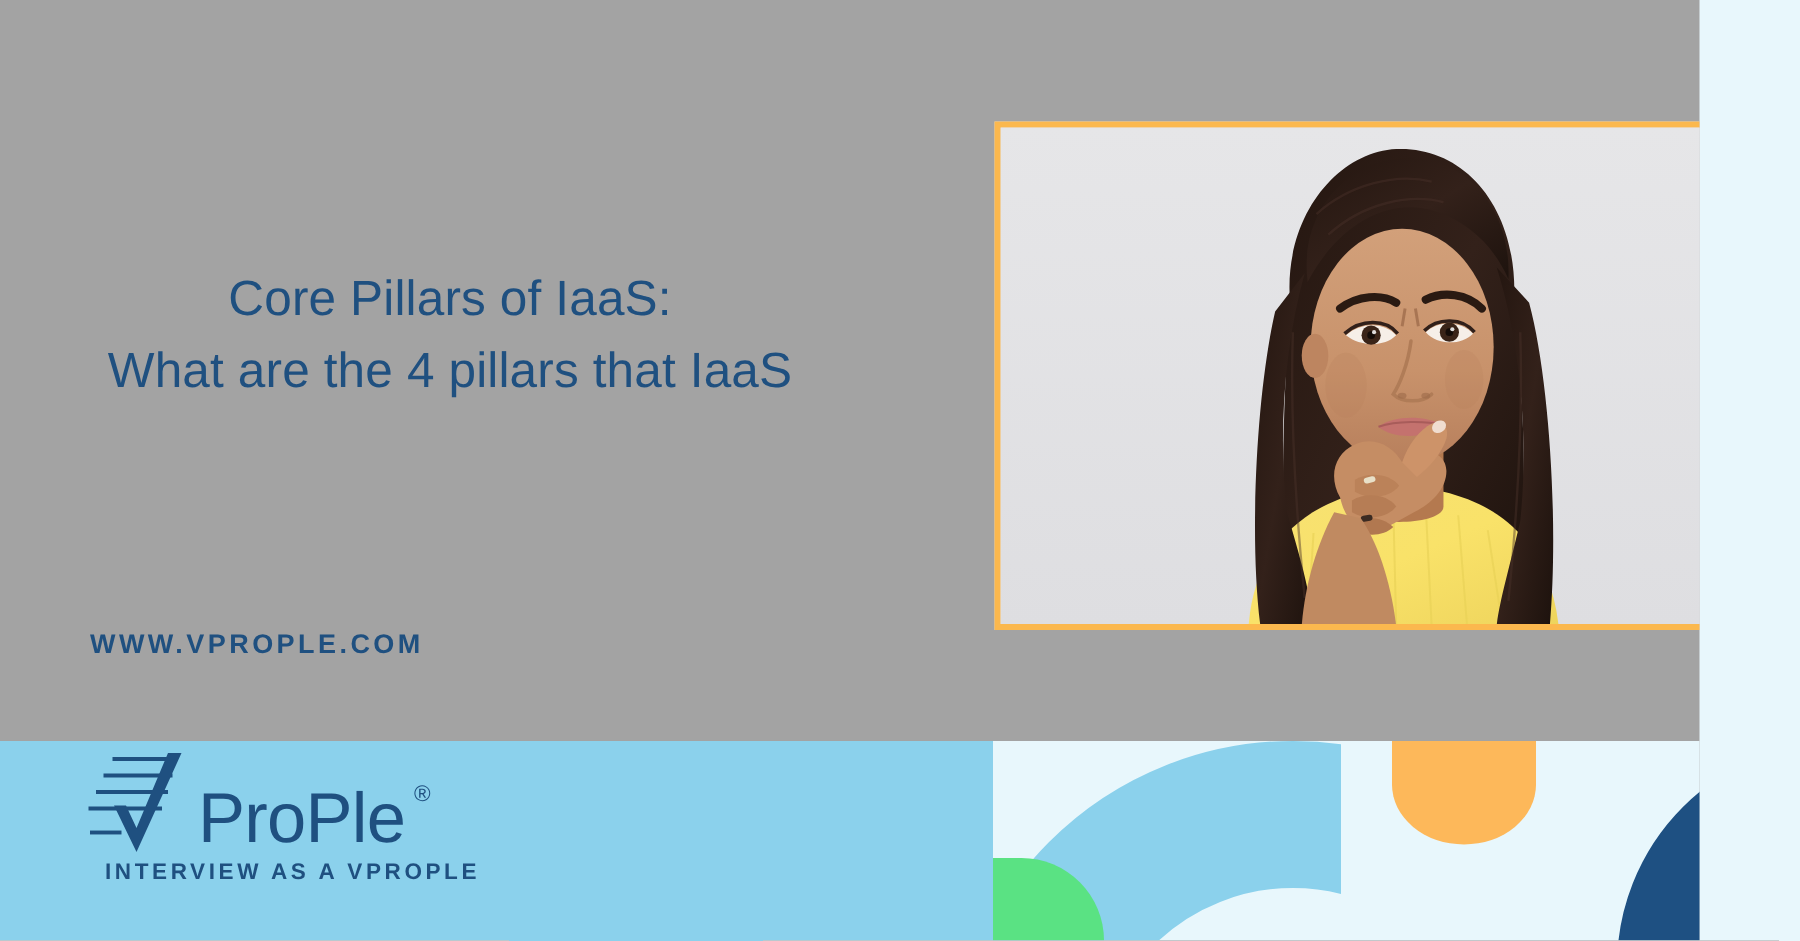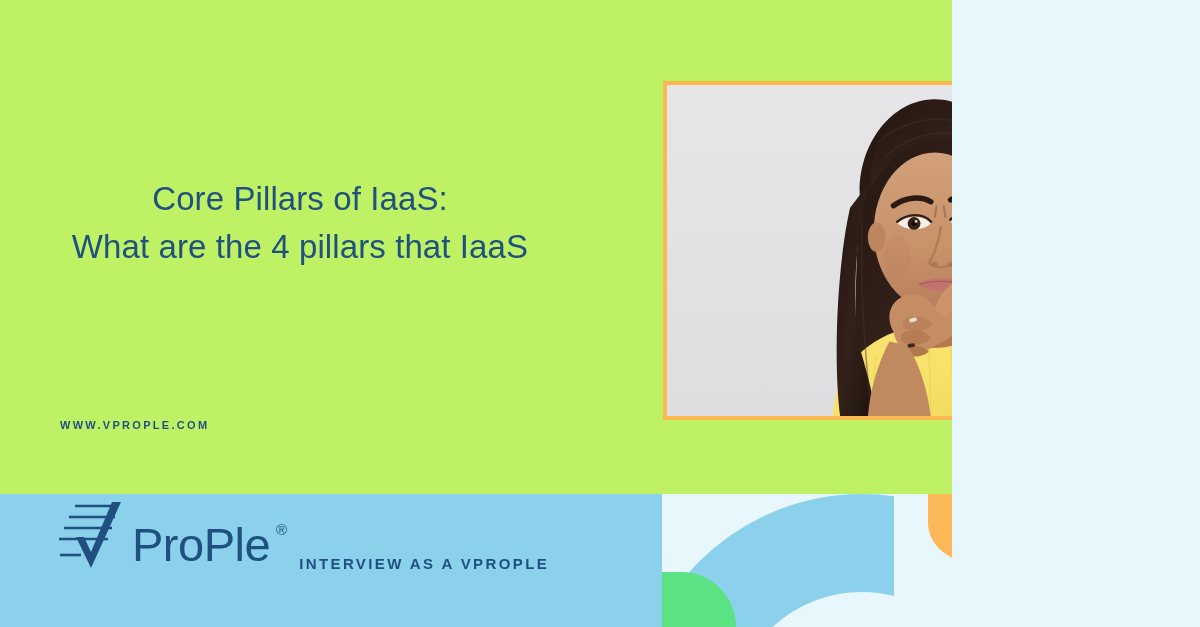--- a/index.html
+++ b/index.html
@@ -4,22 +4,22 @@
 <style>
   html,body{margin:0;padding:0;}
   body{
     width:1200px;height:627px;
     font-family:"Liberation Sans", sans-serif;
     background:#e8f7fc;
     overflow:hidden;
   }
   .banner{
     position:relative;
-    width:952px;height:627px;
-    background:#bef264;
+    width:1133px;height:627px;
+    background:#a3a3a3;
     overflow:hidden;
   }
 
   
   .bottom-band{
     position:absolute;left:0;top:494px;
     width:662px;height:133px;
     background:#8bd1ec;
   }
   .band-bg-strip{
@@ -93,21 +93,21 @@
     letter-spacing:0.1px;
     z-index:3;
   }
   .headline-line{display:block;white-space:nowrap;}
 
   
   .url{
     position:absolute;
     left:60px;top:419px;
     color:#1f5080;
-    font-size:11px;
+    font-size:18px;
     font-weight:700;
     letter-spacing:2.3px;
     z-index:3;
   }
 
   
   .photo-frame{
     position:absolute;
     left:663px;top:81px;
     width:512px;height:339px;
@@ -118,22 +118,22 @@
     z-index:3;
   }
   .photo-frame svg{display:block;width:100%;height:100%;}
 
   
   .logo{
     position:absolute;
     left:58px;top:500px;
     z-index:4;
     display:flex;
-    flex-direction:row;
-    align-items:flex-end;
+    flex-direction:column;
+    align-items:flex-start;
   }
   .logo-top{
     display:flex;align-items:flex-end;
   }
   .logo-mark{
     width:78px;height:72px;
     display:block;
   }
   .logo-word{
     color:#1f5080;

